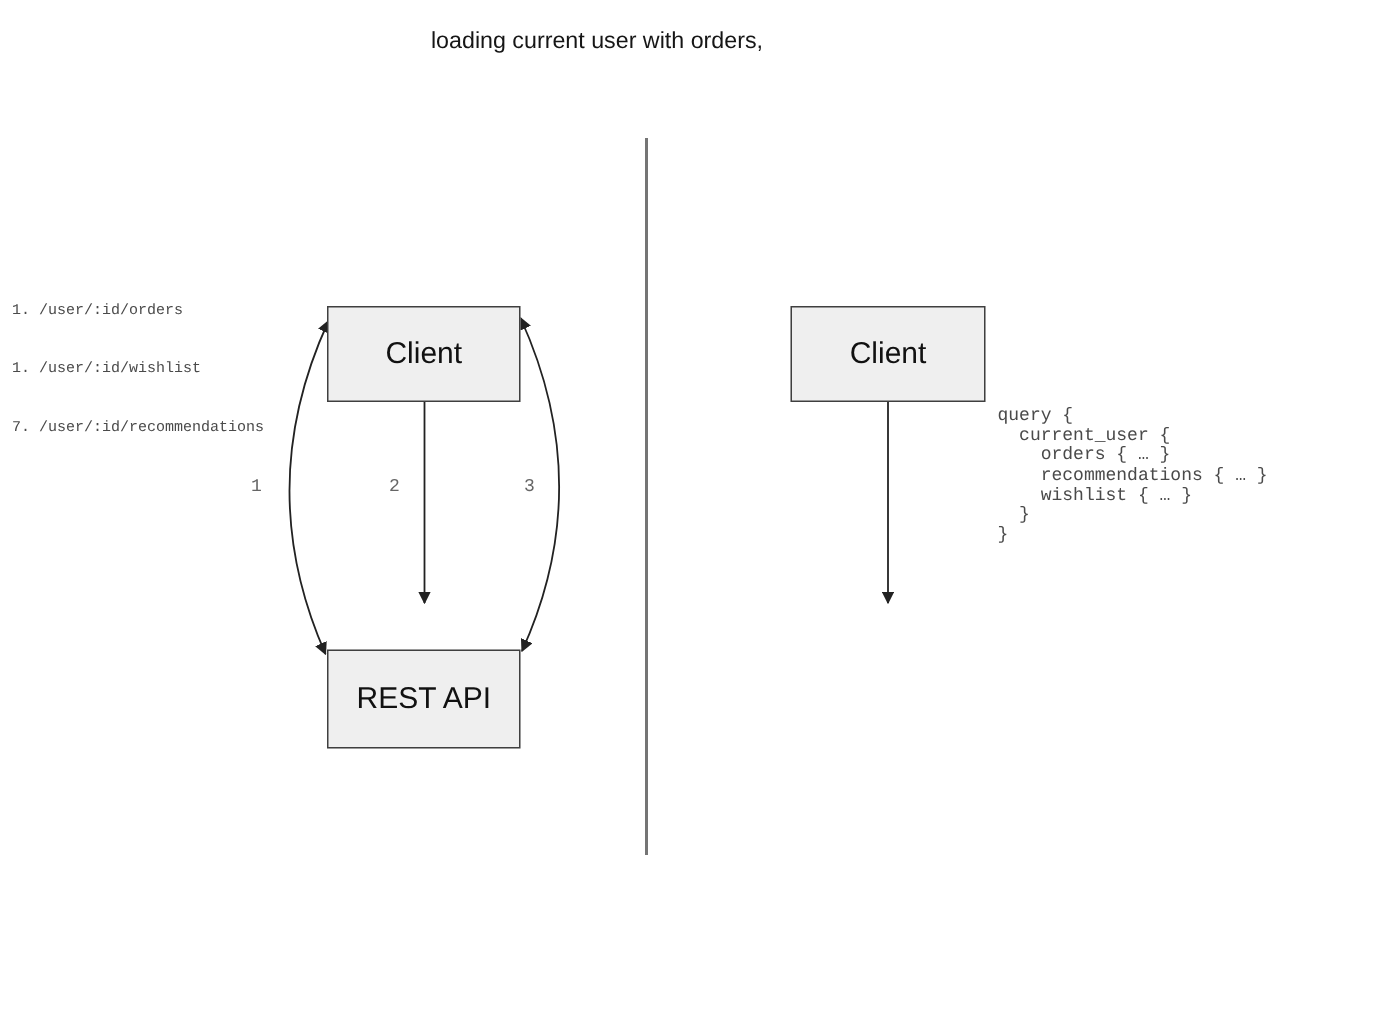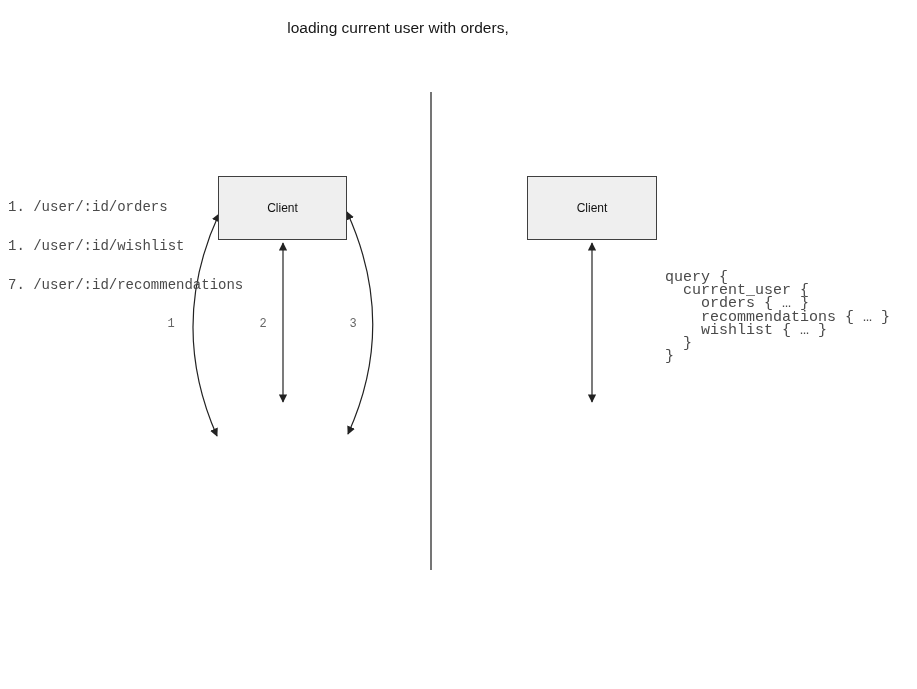--- a/index.html
+++ b/index.html
@@ -26,36 +26,36 @@
     left:148px;top:17px;width:500px;
     text-align:center;
     font-size:15.5px;line-height:21px;
     color:var(--title-text);
   }
   .node{
     position:absolute;
     background:var(--box-fill);
     border:1.5px solid var(--box-border);
     display:flex;align-items:center;justify-content:center;
-    font-size:12px;color:var(--label-text);
+    font-size:20px;color:var(--label-text);margin-top:28px;
   }
   .node-client-left{left:218px;top:176px;width:129px;height:64px;}
   .node-rest{left:218px;top:405px;width:129px;height:66px;}
   .node-client-right{left:527px;top:176px;width:130px;height:64px;}
   .node-graphql{left:526px;top:405px;width:131px;height:66px;}
   .mono{font-family:"Liberation Mono","DejaVu Sans Mono",monospace;}
   .endpoint-list{
     position:absolute;left:8px;top:175px;
-    font-size:14px;line-height:13px;
+    font-size:10px;line-height:13px;
     color:var(--muted-text);
     white-space:pre;
   }
   .query-code{
     position:absolute;left:665px;top:271px;
-    font-size:15px;line-height:13.2px;
+    font-size:12px;line-height:13.2px;
     color:var(--muted-text);
     white-space:pre;
   }
   .arrow-num{
     position:absolute;
     font-size:12px;color:var(--number-text);
     width:14px;text-align:center;
   }
   .num-1{left:164px;top:317px;}
   .num-2{left:256px;top:317px;}
@@ -90,20 +90,23 @@
   <div class="endpoint-list mono">
     <div>1. /user/:id/orders</div>
     <div>1. /user/:id/wishlist</div>
     <div>7. /user/:id/recommendations</div>
   </div>
 
   <div class="node node-client-left">
     <span>Client</span>
   </div>
 
+  <div class="node node-rest">
+    <span>REST API</span>
+  </div>
 
   <span class="arrow-num mono num-1">1</span>
   <span class="arrow-num mono num-2">2</span>
   <span class="arrow-num mono num-3">3</span>
 
   <div class="node node-client-right">
     <span>Client</span>
   </div>
 
 

